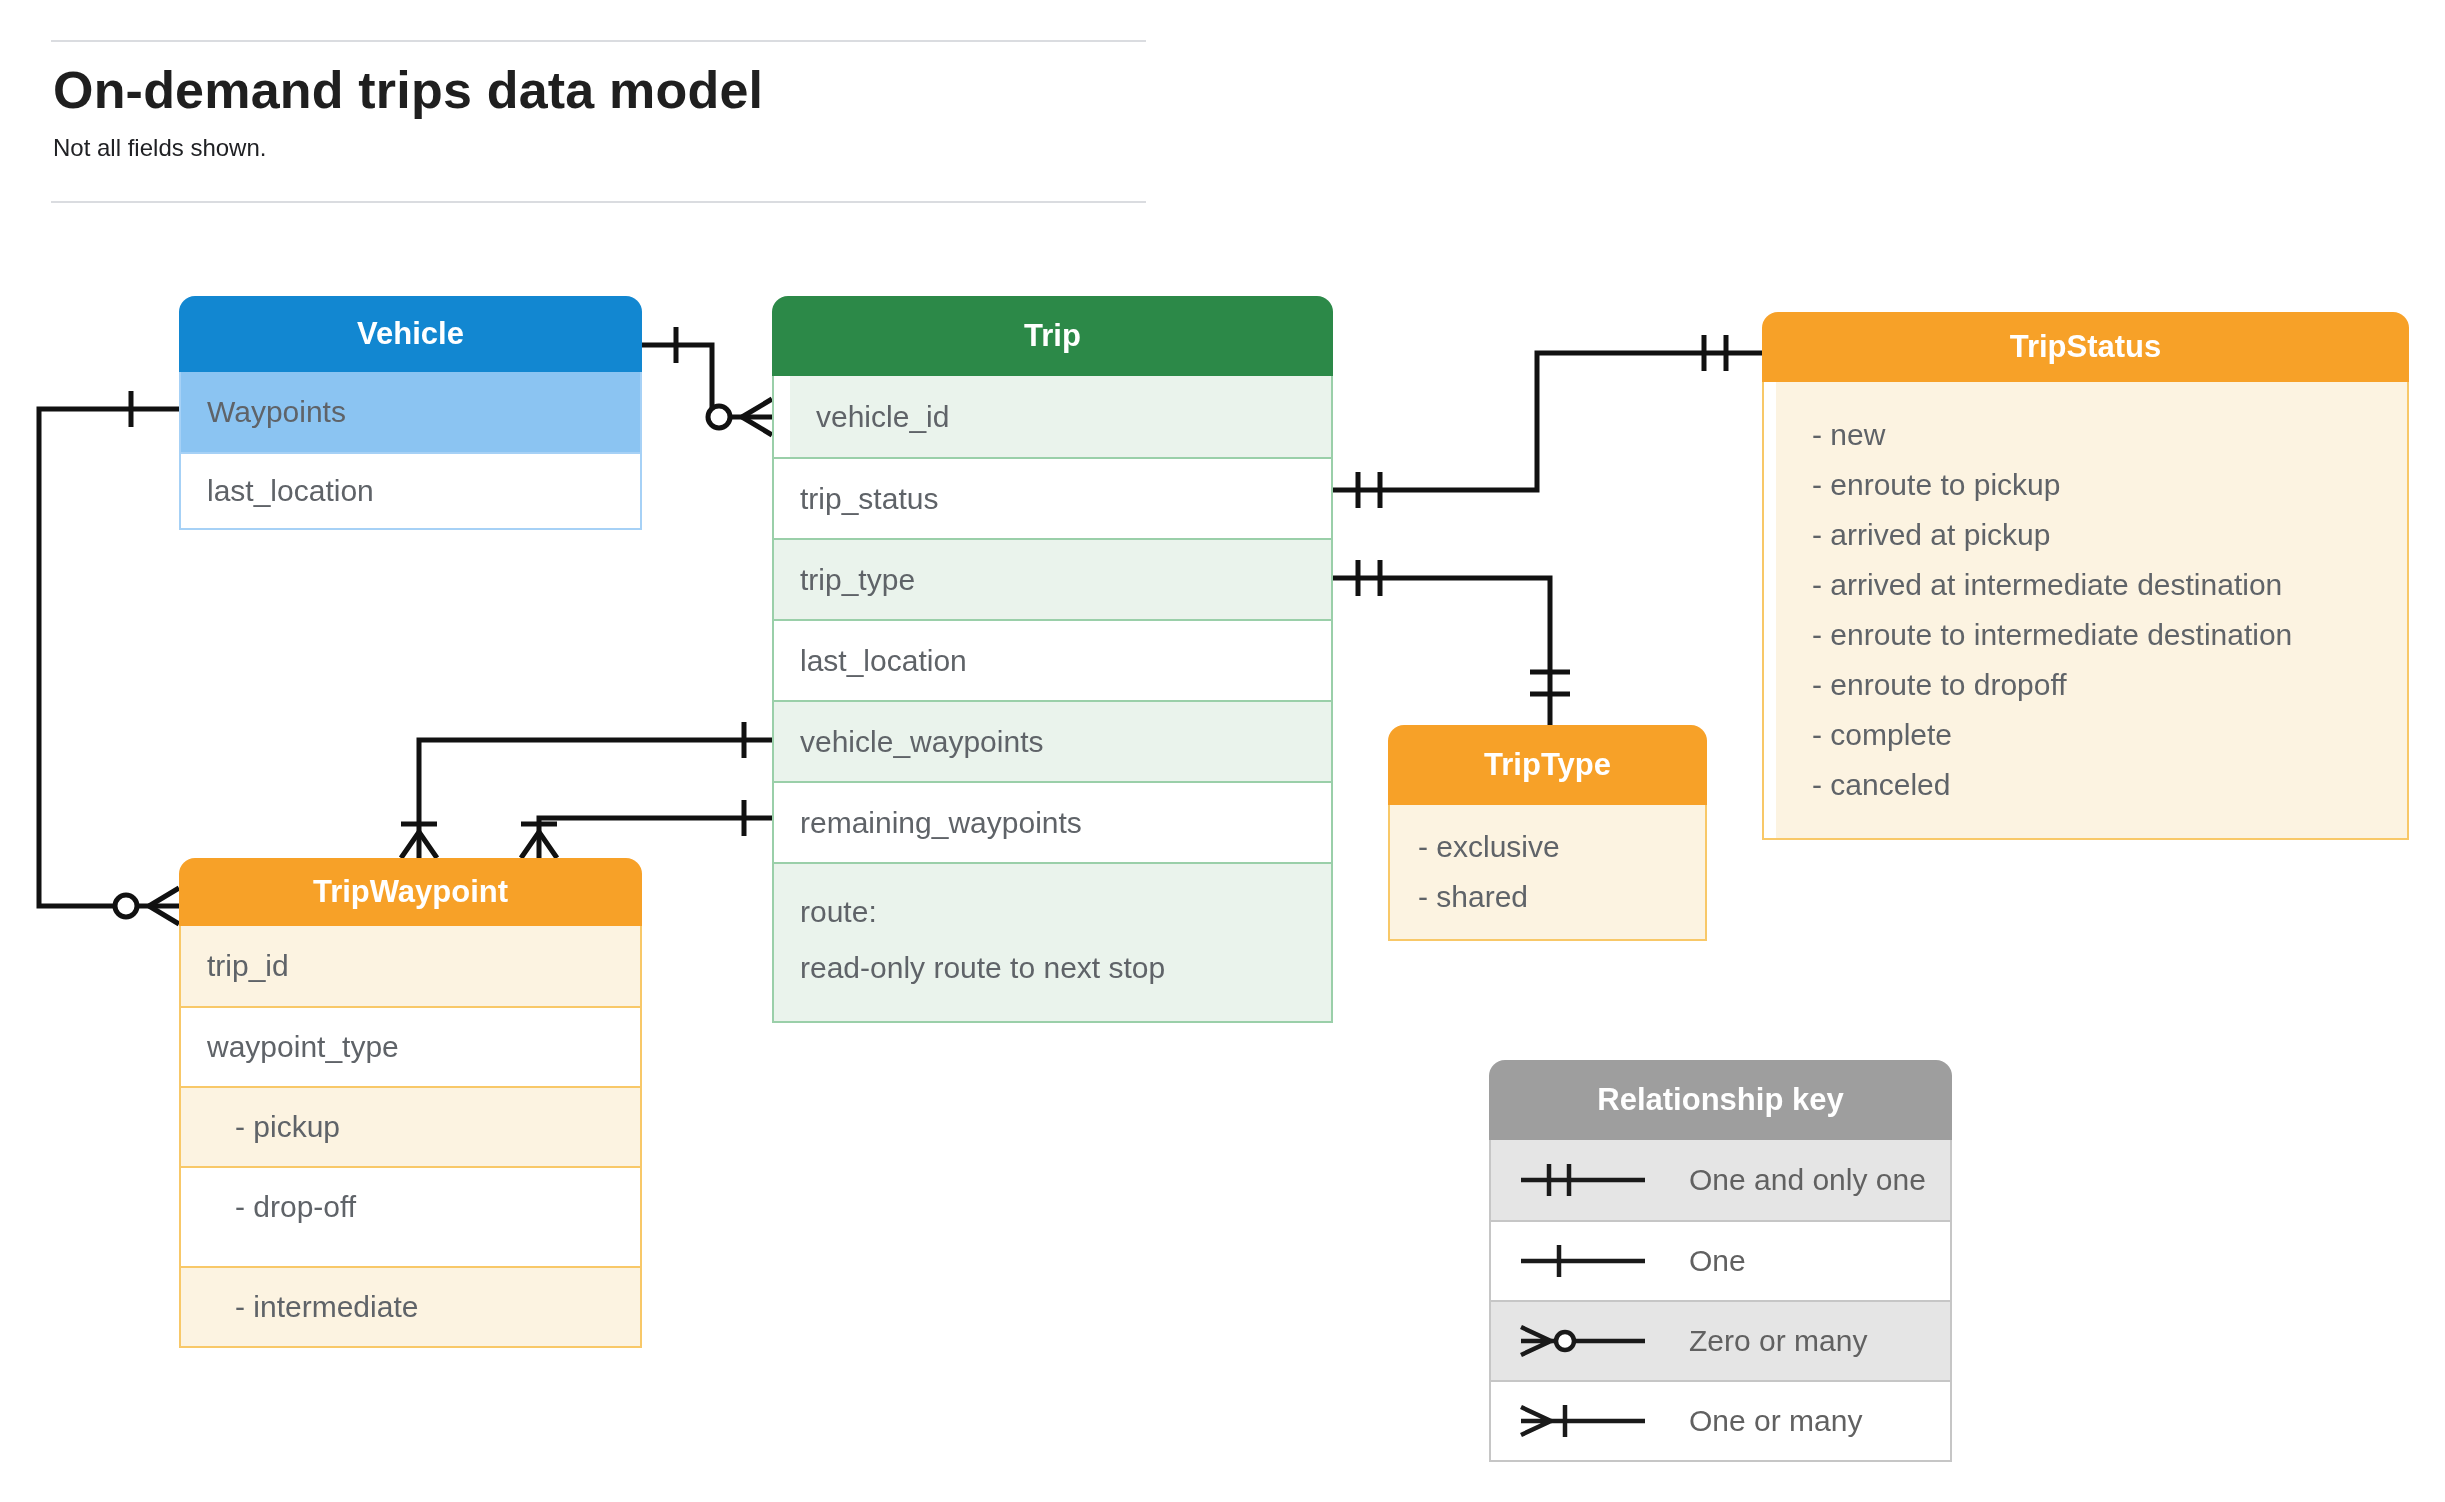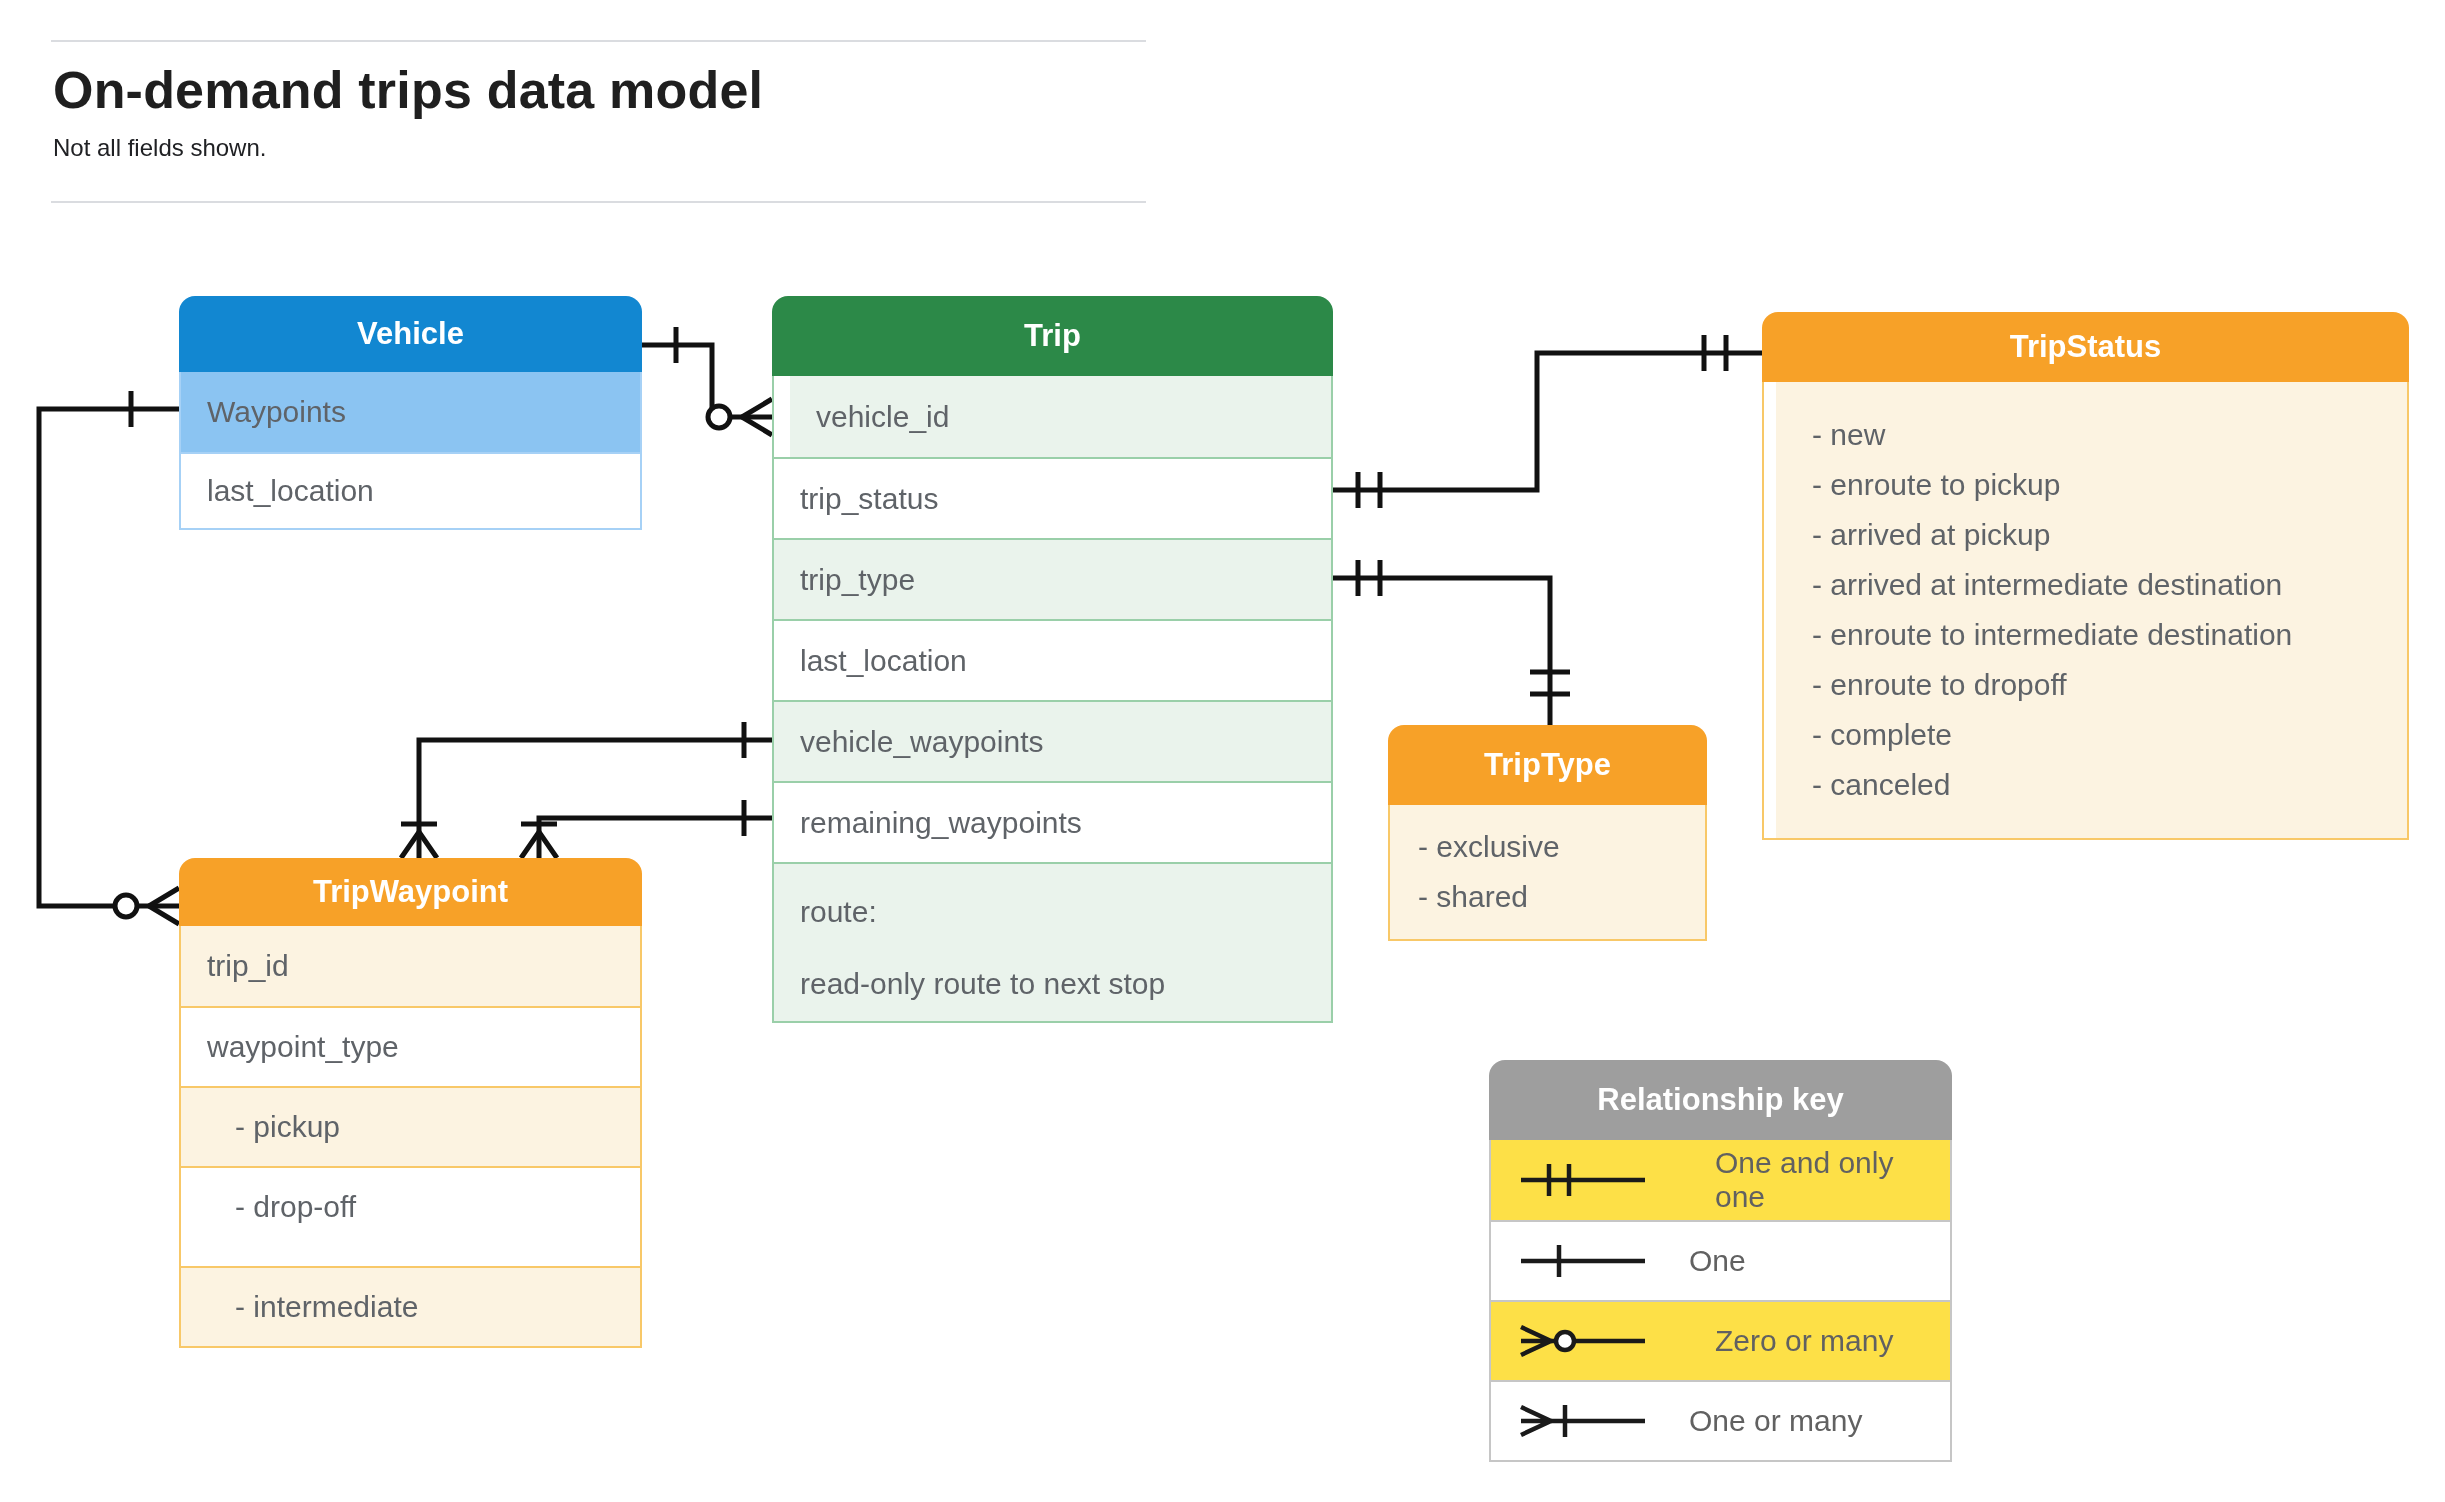--- a/index.html
+++ b/index.html
@@ -29,38 +29,38 @@
   .blue  .row{border-top:2px solid #a6d1f6;}
   .blue  .row:first-child{border-top:none;}
   .blue  .row.alt{background:#8bc4f2;}
 
   
   .green .tbl-header{background:#2c8948;}
   .green .tbl-body{border:2px solid #9acfa9;border-top:none;}
   .green .row{border-top:2px solid #9acfa9;}
   .green .row:first-child{border-top:none;margin-left:16px;}
   .green .row.alt{background:#eaf3ec;}
-  .row.multi{flex-direction:column;align-items:flex-start;justify-content:flex-start;padding-top:20px;gap:16px;}
+  .row.multi{flex-direction:column;align-items:flex-start;justify-content:flex-start;padding-top:20px;}
   .row.multi span{display:block;line-height:56px;}
 
   
   .orange .tbl-header{background:#f7a128;}
   .orange .tbl-body{border:2px solid #f8c868;border-top:none;background:#ffffff;}
   .orange .row{border-top:2px solid #f8c868;}
   .orange .row:first-child{border-top:none;}
   .orange .row.alt{background:#fcf3e1;}
   .orange .list{box-sizing:border-box;background:#fcf3e1;padding-left:36px;}
   .orange .list .item{font-size:30px;color:#5f6368;line-height:50px;}
 
   
   .gray .tbl-header{background:#9e9e9e;}
   .gray .tbl-body{border:2px solid #c6c6c6;border-top:none;}
   .gray .lg-row{box-sizing:border-box;display:flex;align-items:center;background:#ffffff;border-top:2px solid #c6c6c6;height:80px;padding-left:22px;}
   .gray .lg-row:first-child{border-top:none;}
-  .gray .lg-row.alt{background:#fde047;gap:26px;}
+  .gray .lg-row.alt{background:#e5e5e5;}
   .gray .lg-row svg{flex:0 0 auto;margin-right:36px;}
   .gray .lg-label{font-size:30px;color:#616161;}
 
   .connectors{position:absolute;left:0;top:0;width:2445px;height:1502px;pointer-events:none;}
   .connectors path,.connectors line{stroke:#111111;stroke-width:5;fill:none;}
   .connectors circle{stroke:#111111;stroke-width:5;fill:#ffffff;}
   .lg-sym line,.lg-sym path{stroke:#1a1a1a;stroke-width:4.5;fill:none;}
   .lg-sym circle{stroke:#1a1a1a;stroke-width:4.5;fill:#ffffff;}
 </style>
 </head>

